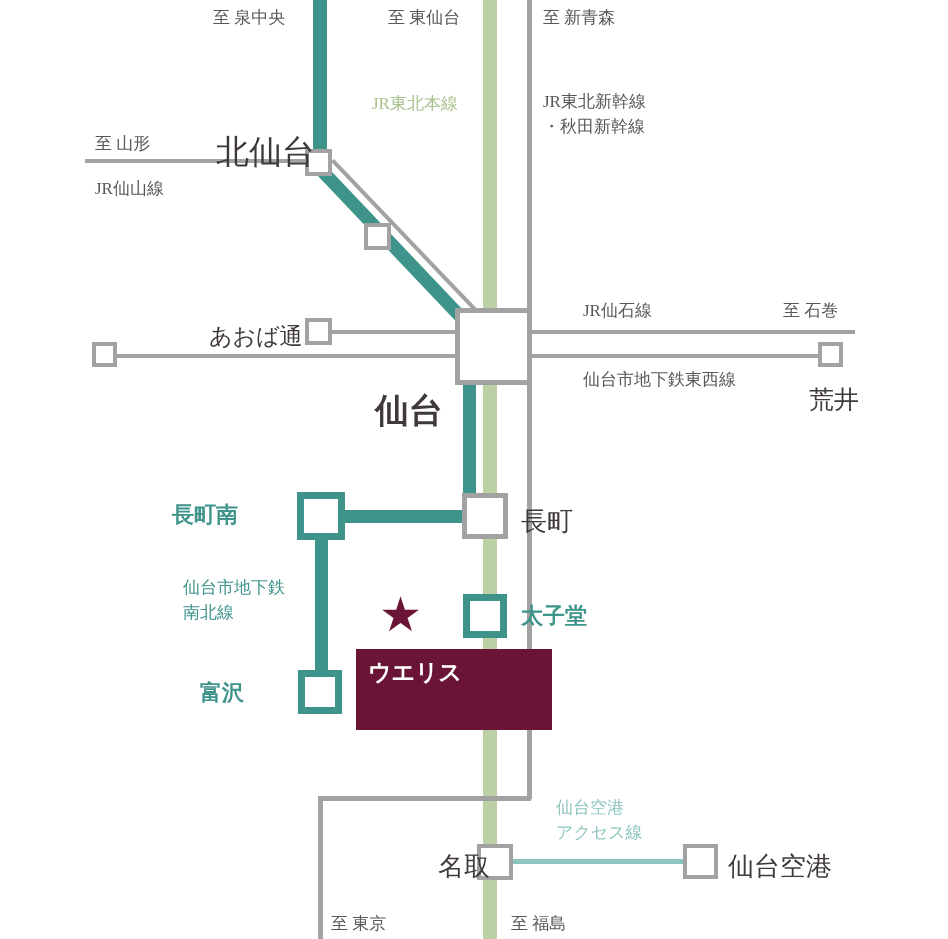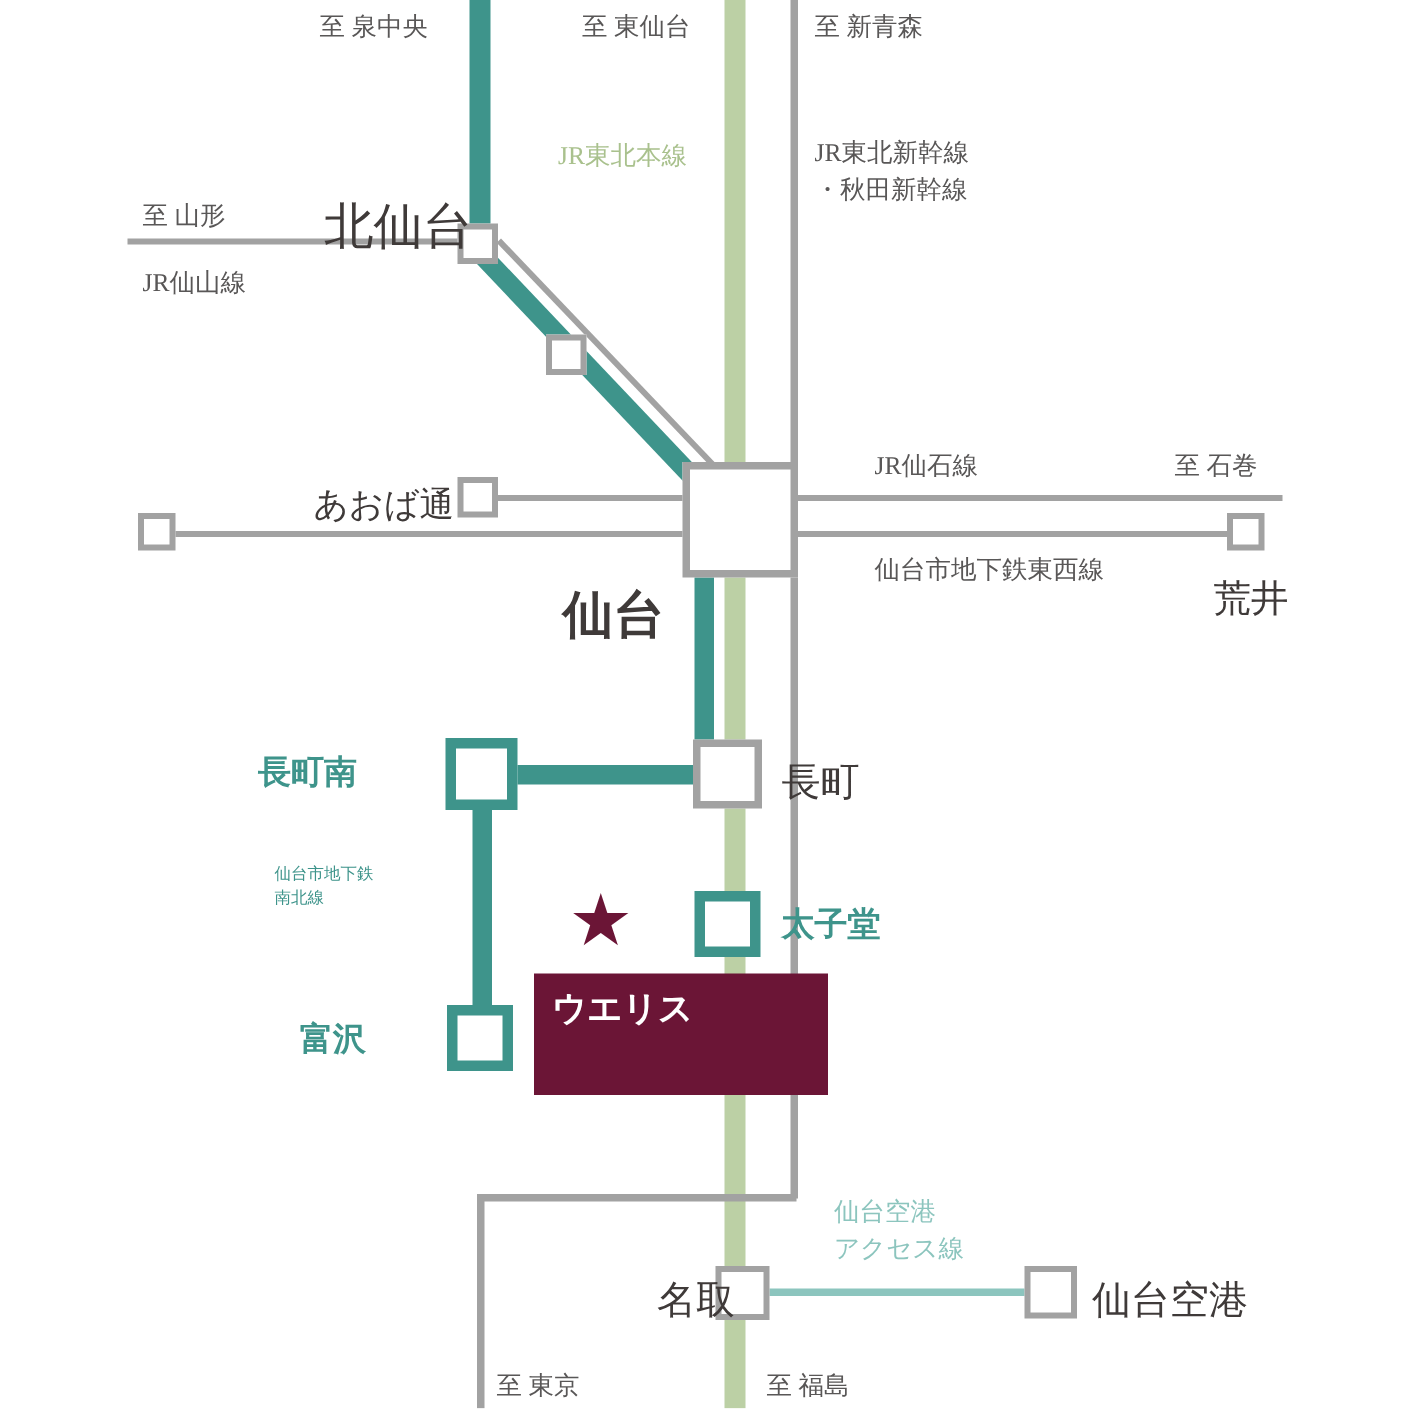--- a/index.html
+++ b/index.html
@@ -23,21 +23,21 @@
   }
   .sq.tealb{border:7px solid var(--teal,#3E948B);}
   .lbl{
     position:absolute;white-space:nowrap;z-index:3;
     color:var(--text_dark,#3F3A39);line-height:1.45;
   }
   .sm{font-size:17px;color:var(--text_gray,#595757);}
   .station{font-size:26px;font-weight:500;}
   .big{font-size:34px;font-weight:600;}
   .tealt{color:var(--teal_text,#3E948B);font-weight:600;font-size:22px;}
-  .tealsm{color:var(--teal_text,#3E948B);font-size:11px;font-weight:500;}
+  .tealsm{color:var(--teal_text,#3E948B);font-size:17px;font-weight:500;}
   .lgreent{color:var(--light_green_text,#A9C18D);}
   .ltealt{color:var(--light_teal,#8CC5BE);font-weight:500;}
   .star{
     position:absolute;z-index:4;font-size:48px;line-height:1;
     color:var(--maroon,#6B1536);
   }
   .prop{
     position:absolute;z-index:4;left:356px;top:649px;width:196px;height:81px;
     background:var(--maroon,#6B1536);color:#fff;box-sizing:border-box;
     padding:8px 0 0 12px;font-size:23px;font-weight:600;line-height:1.42;

